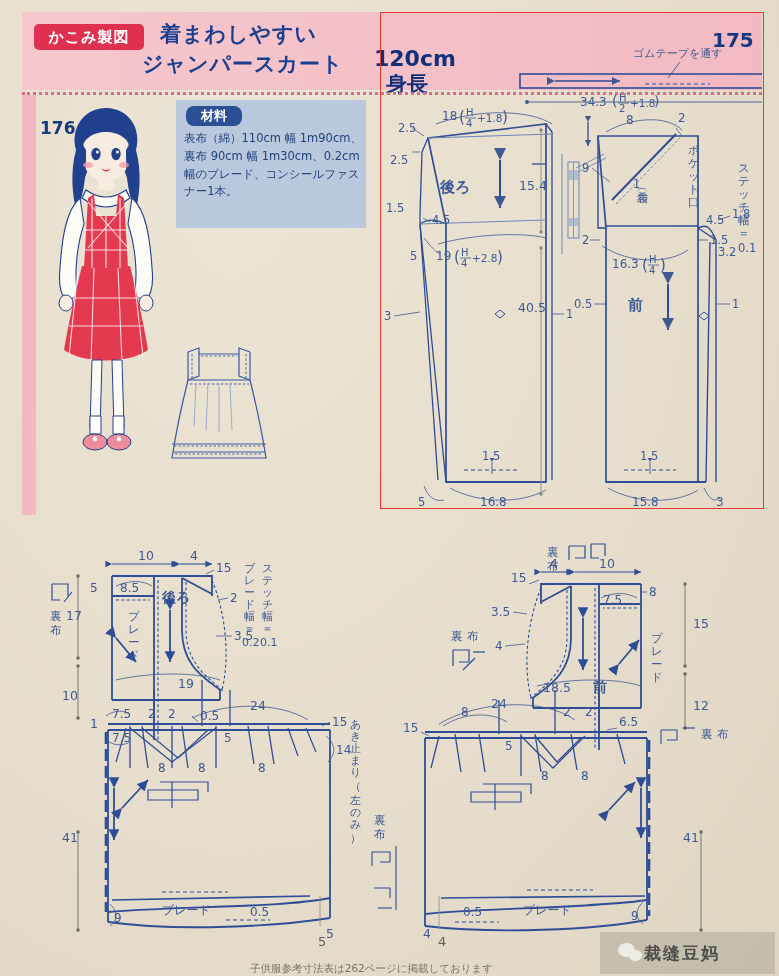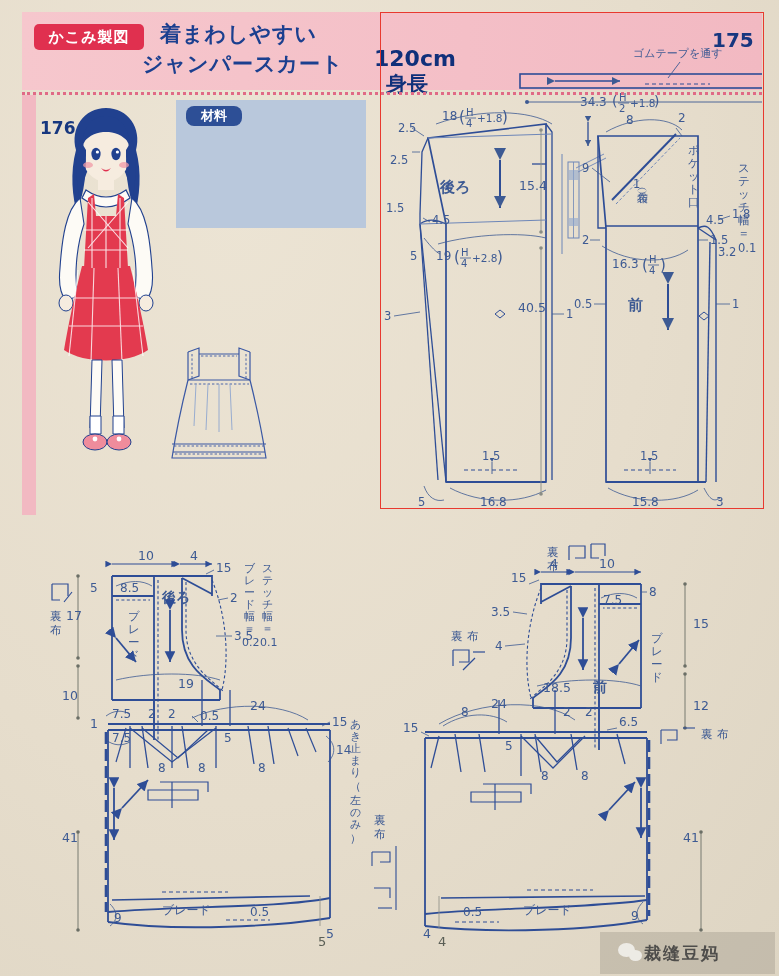--- a/index.html
+++ b/index.html
@@ -86,24 +86,26 @@
   <div class="abs" id="hdr-l1">着まわしやすい</div>
   <div class="abs" id="hdr-l2">ジャンパースカート</div>
   <div class="abs" id="hdr-h1">身長</div>
   <div class="abs" id="hdr-h2">120cm</div>
   <div class="abs" id="dotline"></div>
   <div class="abs" id="pink-col"></div>
   <div class="abs" id="red-frame"></div>
 
   <div class="abs" id="mat-box"></div>
   <div class="abs" id="mat-tag">材料</div>
+  <div class="abs" id="mat-text">表布（綿）110cm 幅 1m90cm、裏布 90cm 幅 1m30cm、0.2cm 幅のブレード、コンシールファスナー1本。</div>
 
   <div class="abs" id="pg176">176</div>
   <div class="abs" id="pg175">175</div>
   <div class="abs" id="pg245">245</div>
+  <div class="abs" id="footnote">子供服参考寸法表は262ページに掲載しております</div>
 
   <div class="abs" style="left:36px;top:98px;width:140px;height:400px;">
     <svg width="140" height="400" viewBox="0 0 140 400">
 
       <path d="M40 52 C34 30 48 10 70 10 C92 10 106 30 100 52 C106 74 104 100 98 118 C96 96 92 80 88 72 L52 72 C48 80 44 96 42 118 C36 100 34 74 40 52Z" fill="#21418f"></path>
 
       <ellipse cx="70" cy="56" rx="24" ry="28" fill="#f6ecdf"></ellipse>
 
       <path d="M46 46 C48 26 58 18 70 18 C82 18 92 26 94 46 C86 36 78 34 70 34 C62 34 54 36 46 46Z" fill="#21418f"></path>
 

